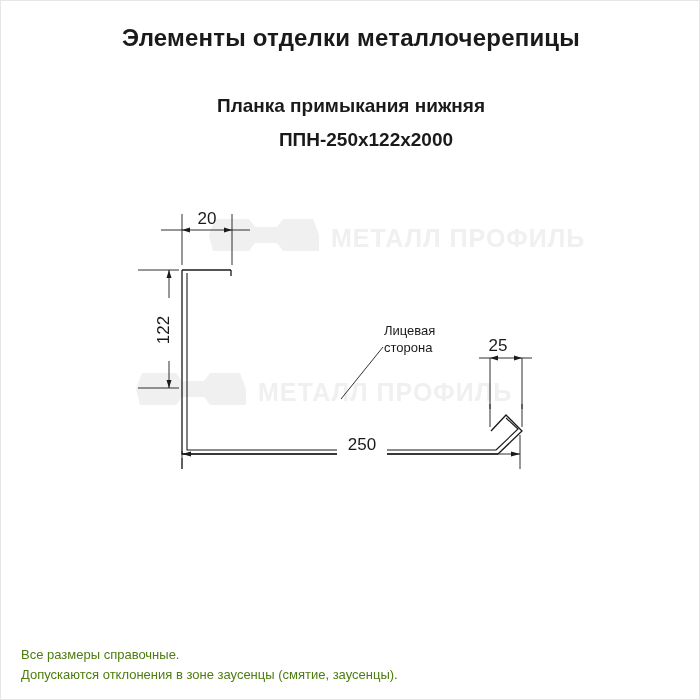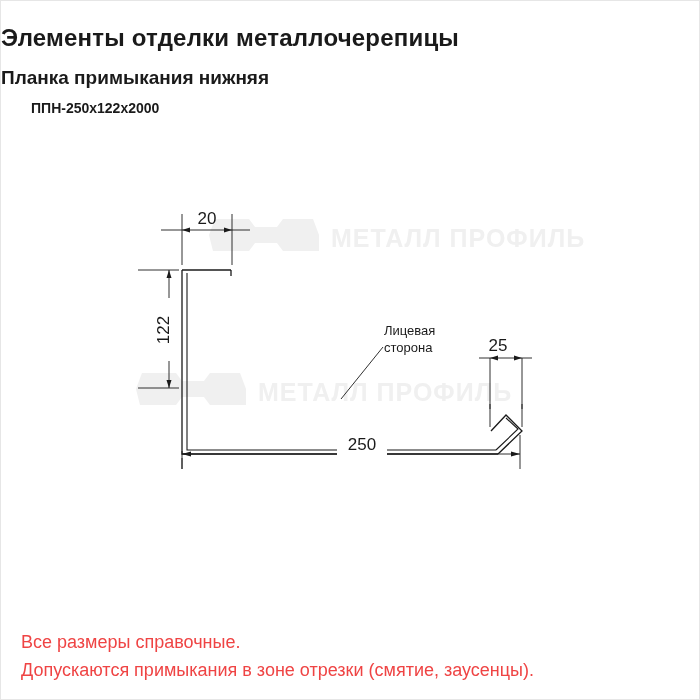--- a/index.html
+++ b/index.html
@@ -19,36 +19,36 @@
     position: absolute;
     inset: 0;
     border: 1px solid #e6e6e6;
     box-sizing: border-box;
   }
   .title-block {
     position: absolute;
     top: 22px;
     left: 0;
     width: 700px;
-    text-align: left;
+    text-align: center;
   }
   .title-main {
     font-size: 24px;
     font-weight: bold;
     letter-spacing: 0.2px;
     line-height: 1.25;
   }
   .title-sub {
     font-size: 19px;
     font-weight: bold;
-    margin-top: 12px;
+    margin-top: 40px;
     line-height: 1.4;
   }
   .title-code {
-    font-size: 14px;
+    font-size: 19px;
     font-weight: bold;
     margin-top: 7px;
     line-height: 1.4;
     padding-left: 30px;
   }
   .drawing {
     position: absolute;
     top: 168px;
     left: 0;
     width: 700px;
@@ -59,22 +59,22 @@
     top: 180px;
     left: 0;
     width: 572px;
     height: 340px;
     pointer-events: none;
   }
   .footer {
     position: absolute;
     left: 20px;
     bottom: 14px;
-    font-size: 18px;
-    color: #ef4444;
+    font-size: 13px;
+    color: #4d7c0f;
     line-height: 1.55;
   }
   .footer div { white-space: nowrap; }
   svg { display: block; }
   text {
     font-family: "Liberation Sans", sans-serif;
     fill: #1a1a1a;
   }
   .dim-text { font-size: 17px; }
   .note-text { font-size: 13px; }
@@ -229,16 +229,16 @@
         <line x1="340" y1="230" x2="382" y2="178" stroke="#1a1a1a" stroke-width="0.9"></line>
         <text class="note-text" x="383" y="166">Лицевая</text>
         <text class="note-text" x="383" y="183">сторона</text>
       </g>
 
     </svg>
   </div>
 
   <div class="footer">
     <div>Все размеры справочные.</div>
-    <div>Допускаются примыкания в зоне отрезки (смятие, заусенцы).</div>
+    <div>Допускаются отклонения в зоне заусенцы (смятие, заусенцы).</div>
   </div>
 
 </div>
 
 </body></html>

